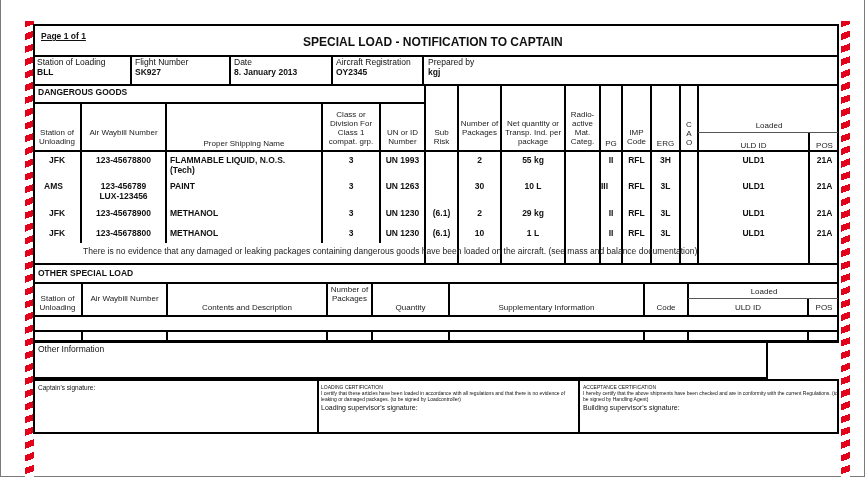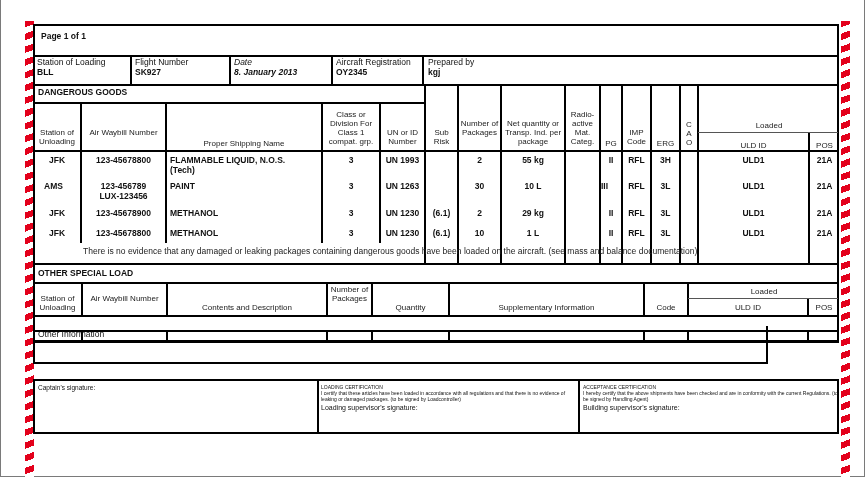--- a/index.html
+++ b/index.html
@@ -21,38 +21,39 @@
   .small{font-size:5px;line-height:6px;}
 </style>
 </head>
 <body>
 
 <div class="frame"></div>
 <div class="stripe left"></div>
 <div class="stripe right"></div>
 
 <div class="abs b" style="left:33px;top:24px;width:806px;height:33px;">
-  <span class="abs t bold" style="left:6px;top:5px;">Page 1 of  1</span>
+  <span class="abs t bold" style="left:6px;top:5px;text-decoration:underline;">Page 1 of  1</span>
+  <span class="abs bold" style="left:268px;top:9px;font-size:12px;">SPECIAL LOAD - NOTIFICATION TO CAPTAIN</span>
 </div>
 
 <div class="abs b" style="left:33px;top:55px;width:806px;height:31px;border-top:none;"></div>
 <div class="vl" style="left:130px;top:56px;height:29px;"></div>
 <div class="vl" style="left:229px;top:56px;height:29px;"></div>
 <div class="vl" style="left:331px;top:56px;height:29px;"></div>
 <div class="vl" style="left:422px;top:56px;height:29px;"></div>
 
 <div class="abs" style="left:37px;top:57px;">
   <div class="t">Station of Loading</div>
   <div class="t bold">BLL</div>
 </div>
 <div class="abs" style="left:135px;top:57px;">
   <div class="t">Flight Number</div>
   <div class="t bold">SK927</div>
 </div>
-<div class="abs" style="left:234px;top:57px;font-style:italic;">
+<div class="abs" style="left:234px;top:57px;">
   <div class="t">Date</div>
   <div class="t bold">8. January 2013</div>
 </div>
 <div class="abs" style="left:336px;top:57px;">
   <div class="t">Aircraft Registration</div>
   <div class="t bold">OY2345</div>
 </div>
 <div class="abs" style="left:428px;top:57px;">
   <div class="t">Prepared by</div>
   <div class="t bold">kgj</div>
@@ -200,21 +201,21 @@
 <div class="abs hdr" style="left:83px;top:294px;width:83px;">Air Waybill Number</div>
 <div class="abs hdr" style="left:168px;top:303px;width:158px;">Contents and Description</div>
 <div class="abs hdr" style="left:328px;top:285px;width:43px;">Number of Packages</div>
 <div class="abs hdr" style="left:373px;top:303px;width:75px;">Quantity</div>
 <div class="abs hdr" style="left:450px;top:303px;width:193px;">Supplementary Information</div>
 <div class="abs hdr" style="left:645px;top:303px;width:42px;">Code</div>
 <div class="abs hdr" style="left:689px;top:287px;width:150px;">Loaded</div>
 <div class="abs hdr" style="left:689px;top:303px;width:118px;">ULD ID</div>
 <div class="abs hdr" style="left:809px;top:303px;width:30px;">POS</div>
 
-<div class="abs b" style="left:33px;top:326px;width:735px;height:38px;border-top:none;padding-left:32px;">
+<div class="abs b" style="left:33px;top:341px;width:735px;height:38px;border-top:none;padding-left:32px;">
   <span class="abs t" style="left:3px;top:3px;">Other Information</span>
 </div>
 
 <div class="abs b" style="left:33px;top:379px;width:286px;height:55px;">
   <span class="abs" style="left:3px;top:3px;font-size:6.5px;">Captain's signature:</span>
 </div>
 <div class="abs b" style="left:317px;top:379px;width:263px;height:55px;">
   <div class="abs small" style="left:2px;top:3px;width:258px;">LOADING CERTIFICATION</div>
   <div class="abs small" style="left:2px;top:9px;width:258px;">I certify that these articles have been loaded in accordance with all regulations and that there is no evidence of leaking or damaged packages. (to be signed by Loadcontroller)</div>
   <div class="abs" style="left:2px;top:23px;font-size:7px;">Loading supervisor's signature:</div>

